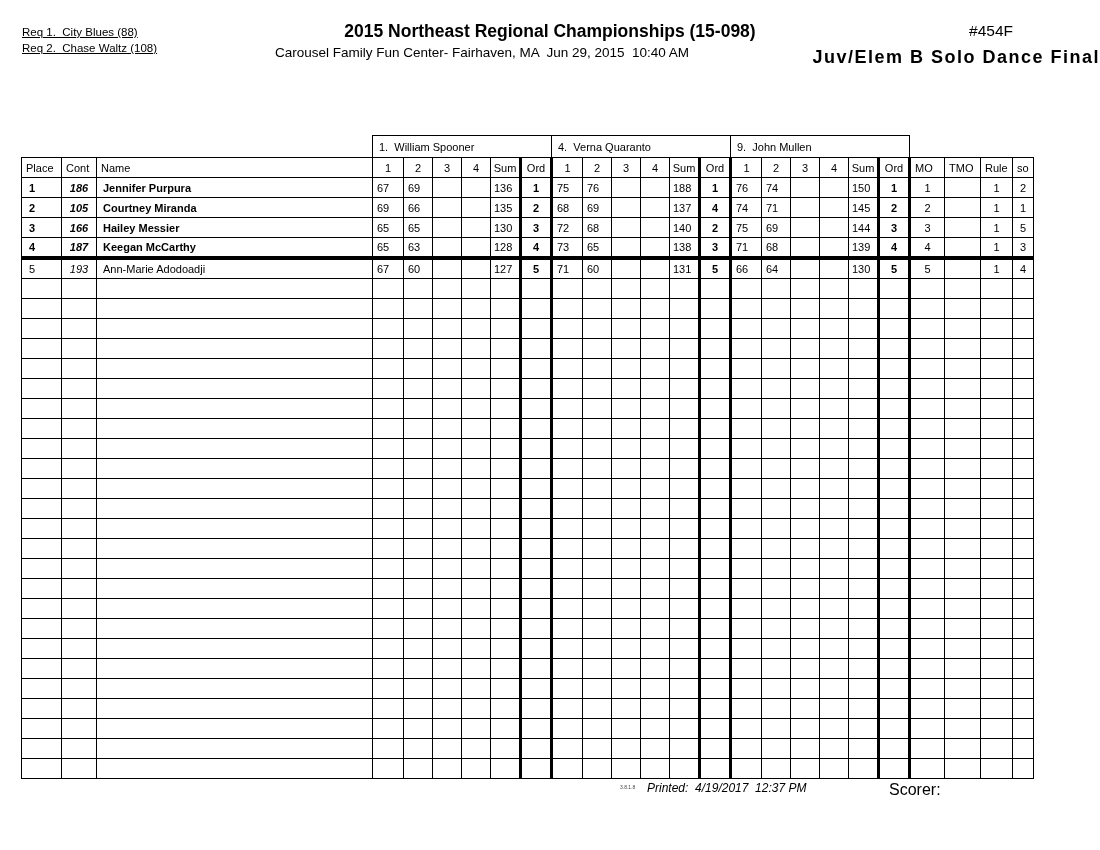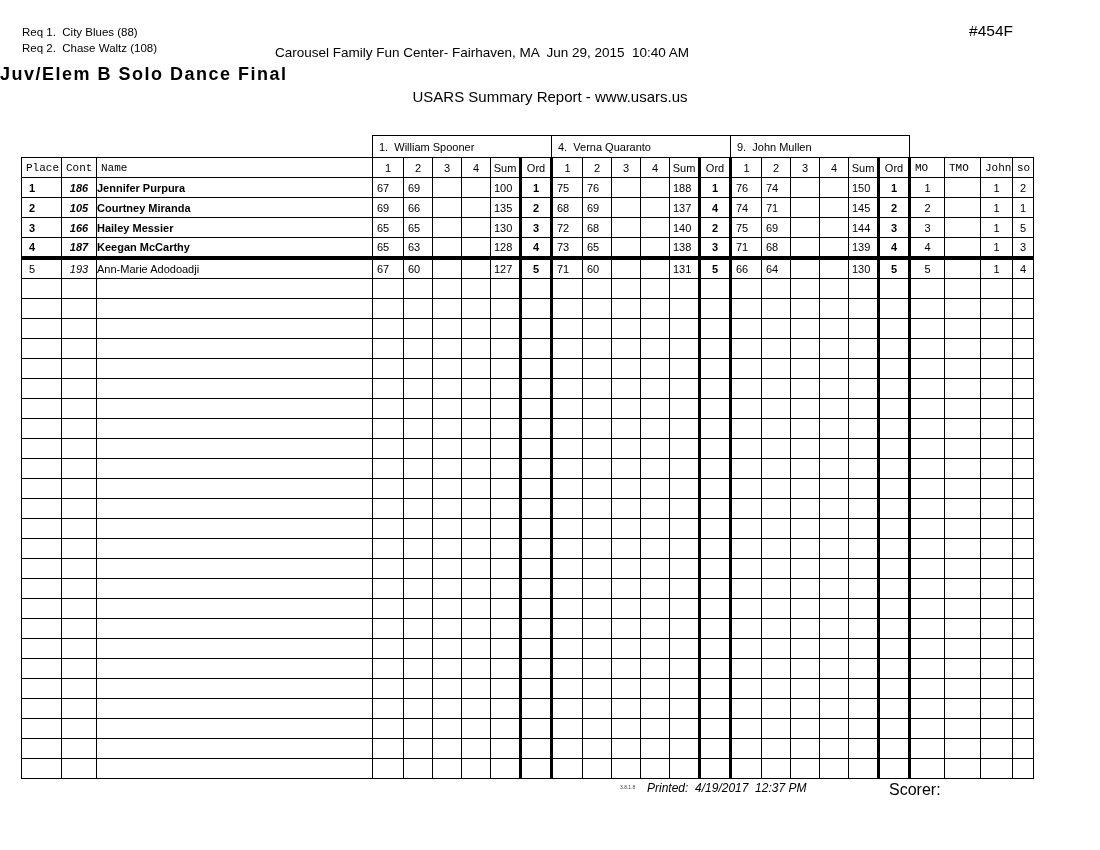--- a/index.html
+++ b/index.html
@@ -5,72 +5,72 @@
   * { margin:0; padding:0; box-sizing:border-box; }
   html,body { background:#fff; }
   body {
     width:1100px; height:850px;
     font-family:"Liberation Sans", sans-serif;
     color:#000;
   }
   .sheet { position:relative; width:1100px; height:850px; background:#fff; overflow:hidden; }
 
   .req-block { position:absolute; left:22px; top:24px; font-size:11.5px; line-height:16px; }
-  .req-block div { white-space:pre; }
+  .req-block div { white-space:pre;text-decoration:underline; }
 
   .c-title  { position:absolute; left:0; top:21px;  width:1100px; text-align:center; font-weight:bold; font-size:17.5px; white-space:pre; }
   .c-venue  { position:absolute; left:0; top:45px;  width:964px; text-align:center; font-size:13.5px; white-space:pre; }
-  .c-event  { position:absolute; left:0; top:64px;  width:1100px; text-align:left; font-weight:bold; font-size:18px; letter-spacing:1.5px; white-space:pre; }
+  .c-event  { position:absolute; left:0; top:47px;  width:1100px; text-align:right; font-weight:bold; font-size:18px; letter-spacing:1.5px; white-space:pre; }
   .c-report { position:absolute; left:0; top:88px;  width:1100px; text-align:center; font-size:15px; white-space:pre; }
   .ev-num   { position:absolute; right:87px; top:22px; font-weight:normal; font-size:15.5px; }
 
   table { position:absolute; left:21px; top:135px; border-collapse:collapse; table-layout:fixed; }
   td, th {
     border:1px solid #000;
     height:20px;
     font-size:11px; font-weight:normal;
     padding:0;
     line-height:18px;
     white-space:pre; overflow:hidden;
     text-align:left;
     vertical-align:middle;
   }
   tr.band td { height:22px; }
   .nb   { border:none; }
   .jbox { padding-left:6px; }
-  .hl   { padding-left:4px;font-family:Liberation Mono, monospace; }
+  .hl   { padding-left:4px; }
   .hc   { text-align:center; }
   .ordc { border-left:3px solid #000; border-right:3px solid #000; text-align:center; }
   td.ordc { font-weight:bold; }
   .pl { padding-left:7px; }
   .ct { text-align:center;font-style:italic; }
-  .nm { }
+  .nm { padding-left:6px; }
   .sc { padding-left:4px; }
   .sm { padding-left:3px; }
   .rc { text-align:center; }
   tr.bold-row .pl, tr.bold-row .ct, tr.bold-row .nm { font-weight:bold; }
   tr.cut td { border-bottom:4px solid #000; }
 
   .f-version { position:absolute; left:620px; top:784px; font-size:5px; color:#444; letter-spacing:0; }
   .f-printed { position:absolute; left:647px; top:781px; font-size:12px; white-space:pre;font-style:italic; }
   .f-scorer  { position:absolute; left:889px; top:781px; font-size:16px; white-space:pre; }
 </style>
 </head>
 <body>
 
 <div class="sheet">
 
   <div class="req-block">
     <div>Req 1.  City Blues (88)</div>
     <div>Req 2.  Chase Waltz (108)</div>
   </div>
 
+  <div class="c-title">2015 Northeast Regional Championships (15-098)</div>
   <div class="c-venue">Carousel Family Fun Center- Fairhaven, MA  Jun 29, 2015  10:40 AM</div>
   <div class="c-event">Juv/Elem B Solo Dance Final</div>
-  <div class="c-report">USARS Summary Report - www.usars.us</div>
   <div class="ev-num">#454F</div>
 
   <table>
     <colgroup>
         <col style="width: 40px;">
         <col style="width: 35px;">
         <col style="width: 276px;">
         <col style="width: 31px;">
         <col style="width: 29px;">
         <col style="width: 29px;">
@@ -119,34 +119,34 @@
           <th class="hc">Sum</th>
           <th class="hc ordc">Ord</th>
           <th class="hc">1</th>
           <th class="hc">2</th>
           <th class="hc">3</th>
           <th class="hc">4</th>
           <th class="hc">Sum</th>
           <th class="hc ordc">Ord</th>
           <th class="hl">MO</th>
           <th class="hl">TMO</th>
-          <th class="hl">John</th>
+          <th class="hl">Rule</th>
           <th class="hl">so</th>
         </tr>
       </thead>
     <tbody>
         <tr class="bold-row">
           <td class="pl">1</td>
           <td class="ct">186</td>
           <td class="nm">Jennifer Purpura</td>
           <td class="sc">67</td>
           <td class="sc">69</td>
           <td class="sc"></td>
           <td class="sc"></td>
-          <td class="sm">100</td>
+          <td class="sm">136</td>
           <td class="ordc">1</td>
           <td class="sc">75</td>
           <td class="sc">76</td>
           <td class="sc"></td>
           <td class="sc"></td>
           <td class="sm">188</td>
           <td class="ordc">1</td>
           <td class="sc">76</td>
           <td class="sc">74</td>
           <td class="sc"></td>

